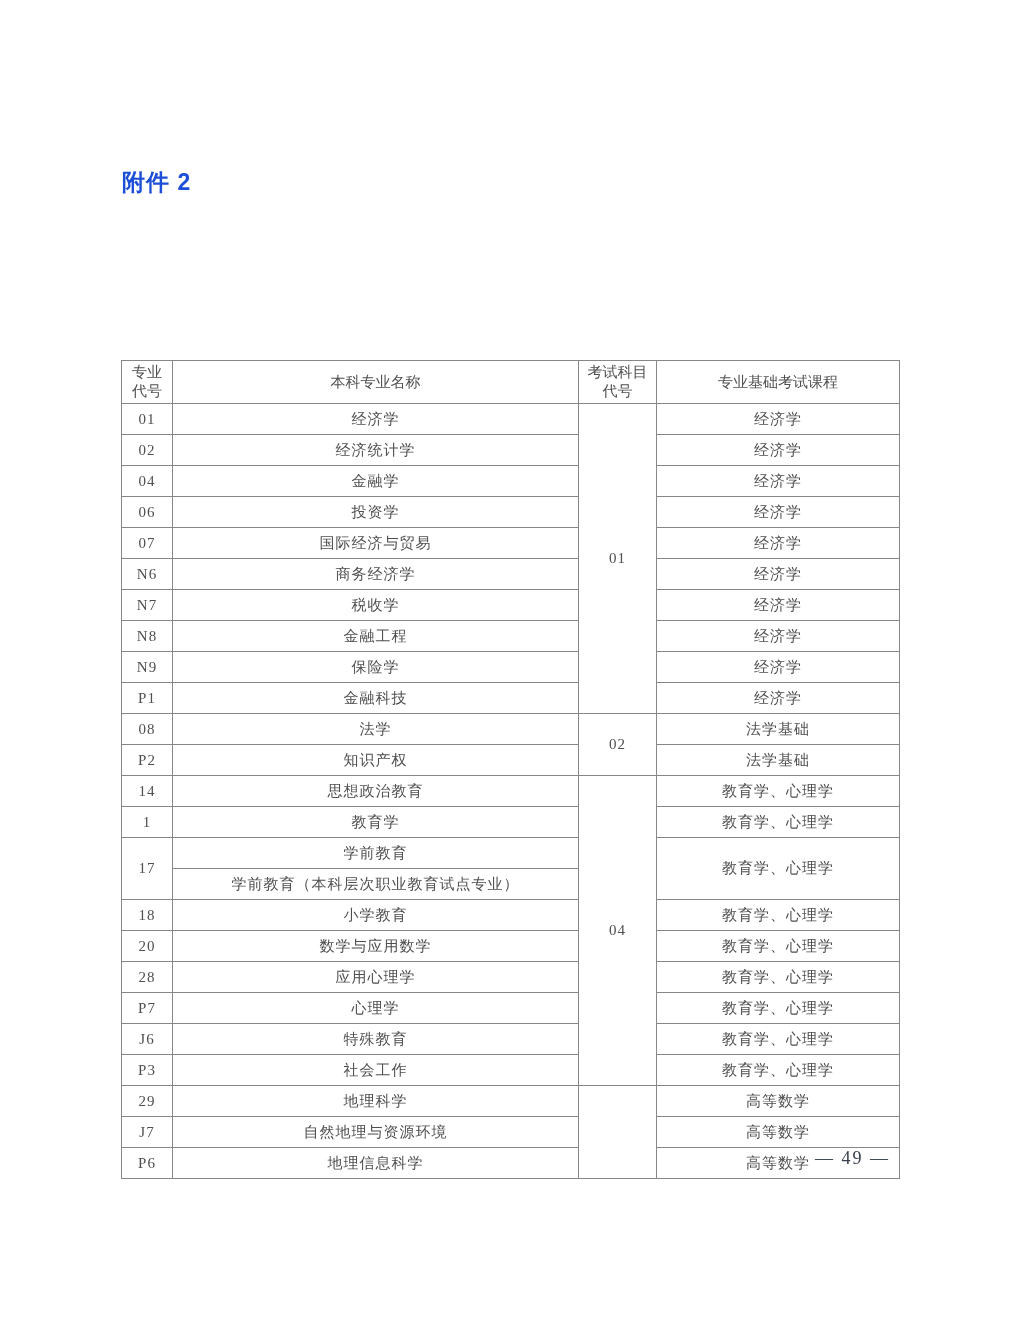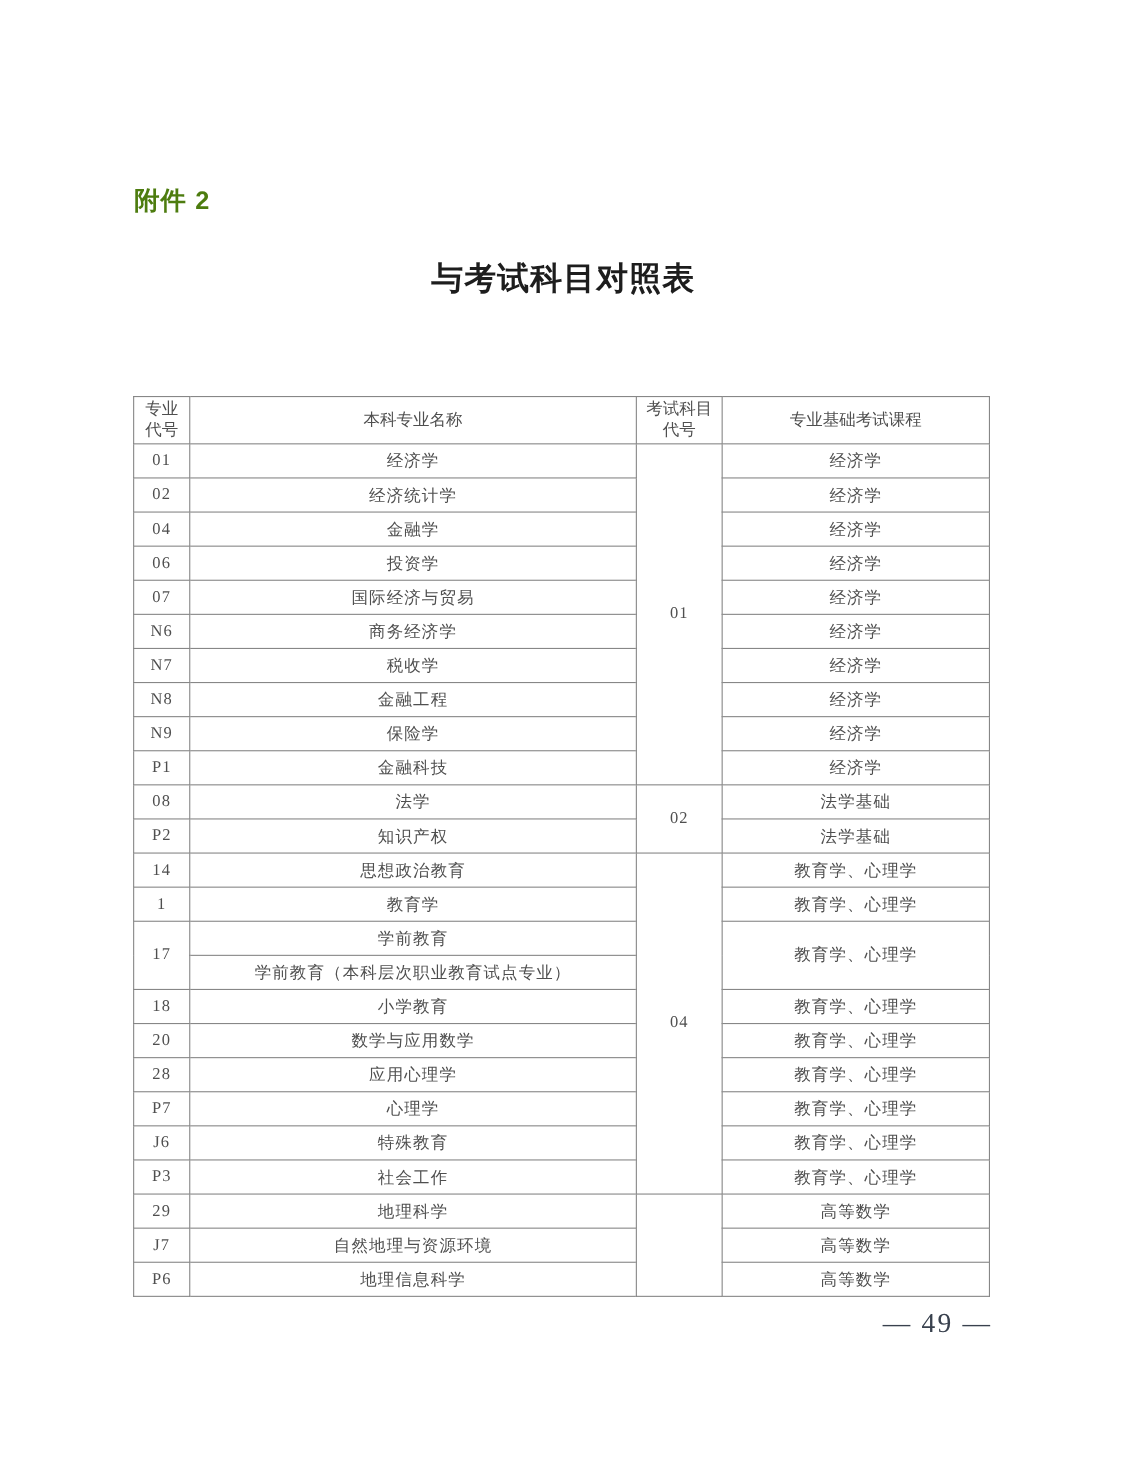--- a/index.html
+++ b/index.html
@@ -12,21 +12,21 @@
     color: #4f4f4f;
     overflow: hidden;
   }
   .attachment-label {
     position: absolute;
     left: 122px;
     top: 167px;
     font-family: "Liberation Sans", "DejaVu Sans", sans-serif;
     font-weight: 700;
     font-size: 23px;
-    color: #4d7c0f;
+    color: #1d4ed8;
     letter-spacing: 1px;
   }
   .doc-title {
     position: absolute;
     left: 0;
     top: 228px;
     width: 1024px;
     text-align: center;
     font-family: "Liberation Sans", "DejaVu Sans", sans-serif;
     font-weight: 700;
@@ -63,39 +63,37 @@
     color: #4f4f4f;
   }
   .subject-table tbody td {
     height: 30px;
     font-size: 15px;
     color: #4f4f4f;
     letter-spacing: 1px;
   }
   .page-number {
     position: absolute;
-    top: 1190px;
+    top: 1148px;
     left: 0;
     width: 890px;
     text-align: right;
-    font-size: 25px;
+    font-size: 18px;
     color: #39414e;
     letter-spacing: 2px;
-    margin-left: 12px;
   }
 </style>
 </head>
 <body>
 
 <div class="page">
 
   <div class="attachment-label">附件 2</div>
 
   <div class="doc-title">
-    <div>与考试科目对照表</div>
   </div>
 
   <table class="subject-table">
     <colgroup>
       <col class="c-code">
       <col class="c-major">
       <col class="c-exam">
       <col class="c-course">
     </colgroup>
     <thead>

